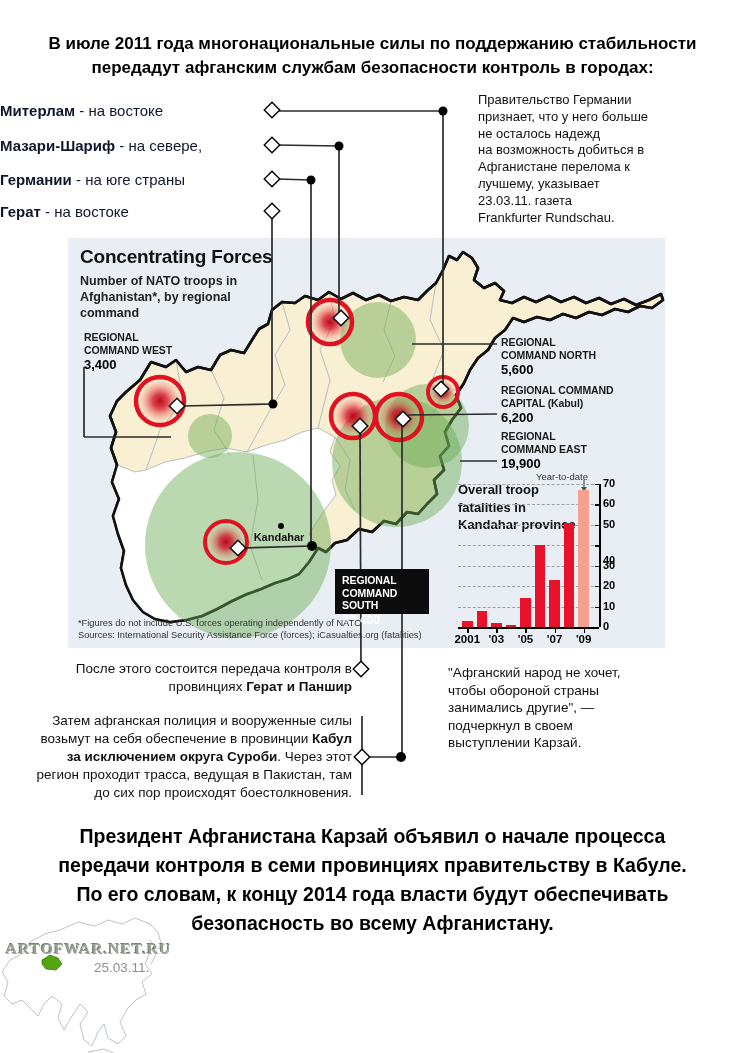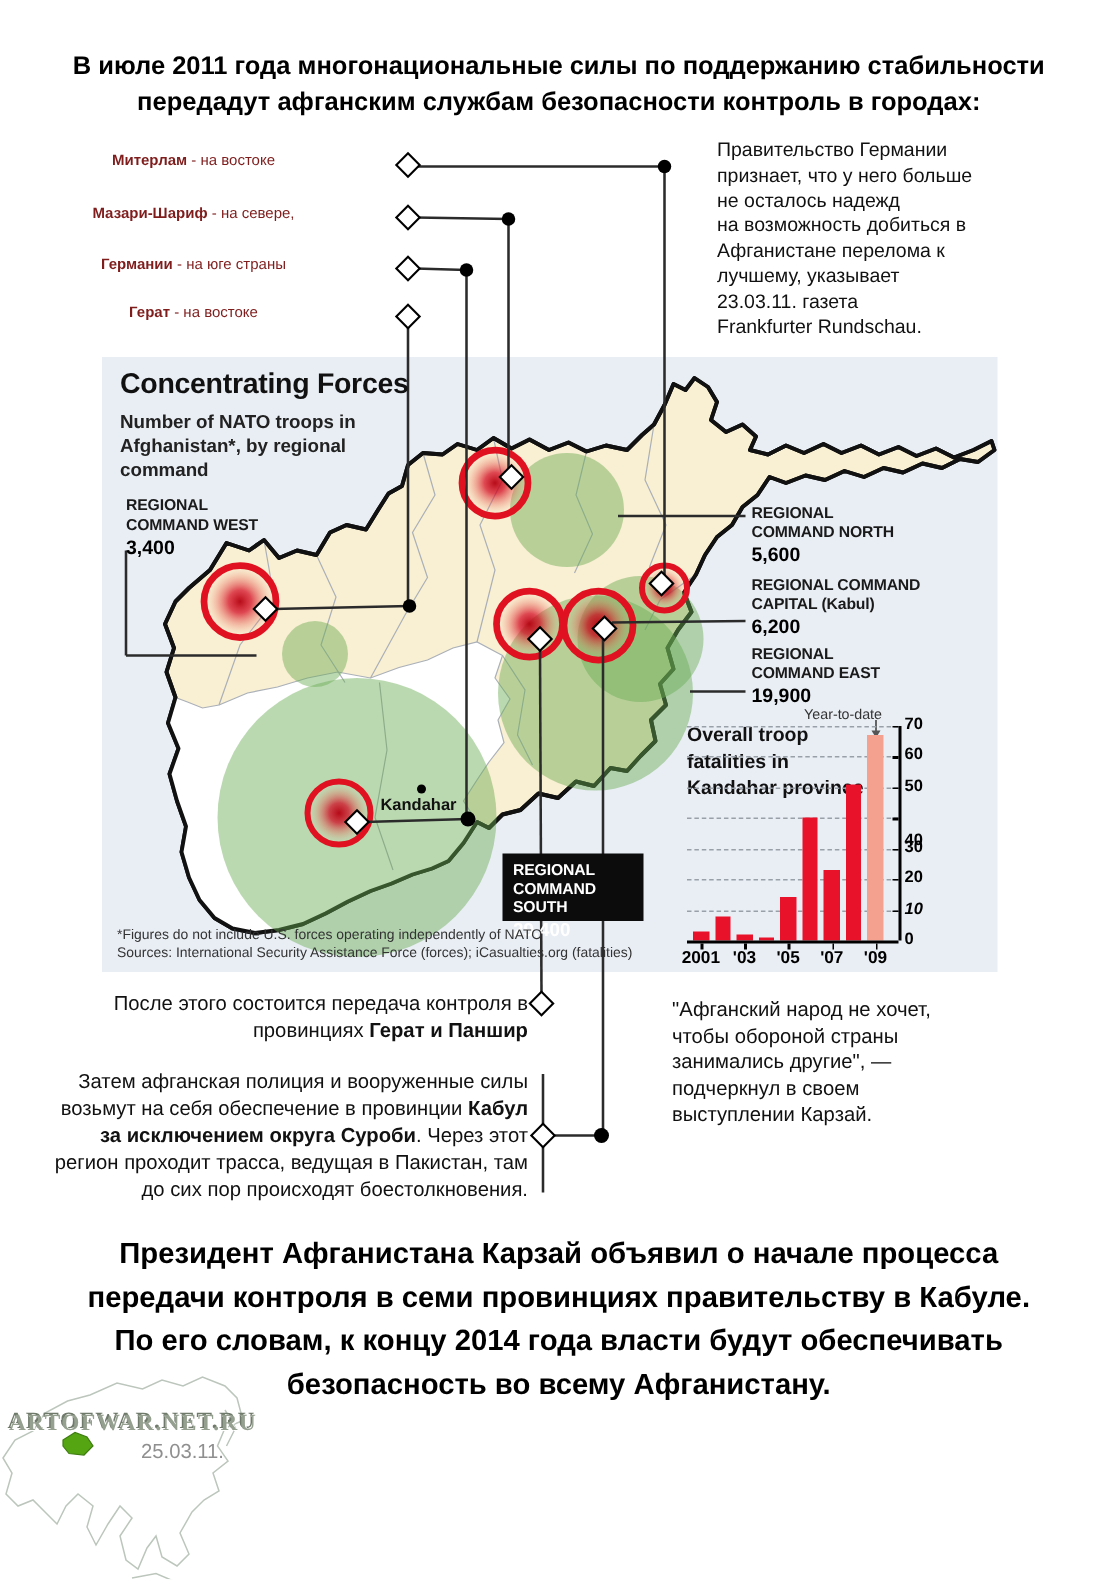--- a/index.html
+++ b/index.html
@@ -6,21 +6,21 @@
   #stage{position:relative;width:745px;height:1053px;background:#fff;overflow:hidden;
          font-family:"Liberation Sans","DejaVu Sans",sans-serif;color:#000;}
   .abs{position:absolute;}
   .preline{white-space:pre-line;}
   #overlay-svg{position:absolute;left:0;top:0;z-index:1;}
   .z2{z-index:2;}
   
   .headline{left:0;top:32px;width:745px;text-align:center;font-weight:bold;
             font-size:17px;line-height:24px;color:#000;}
   
-  .city-row{width:258px;text-align:center;font-size:10px;color:#7f1d1d;}
+  .city-row{width:258px;text-align:left;font-size:15px;color:#0f172a;}
   .city-row b{font-weight:bold;}
   
   .germany{left:478px;top:92px;width:236px;font-size:13px;line-height:16.8px;color:#111;}
   
   .map-title{left:80px;top:246px;font-size:19px;font-weight:bold;color:#111;letter-spacing:-.2px;}
   .map-sub{left:80px;top:273px;width:162px;font-size:12.5px;line-height:16px;font-weight:600;color:#222;}
   .cmd-label{font-size:10.5px;line-height:12.5px;font-weight:bold;color:#1a1a1a;letter-spacing:-.1px;}
   .cmd-value{font-size:13px;font-weight:bold;color:#000;margin-top:1px;}
   .south-box{left:335px;top:569px;width:94px;height:45px;background:#0c0c0c;color:#fff;
              padding:5px 0 0 7px;box-sizing:border-box;}
@@ -255,21 +255,21 @@
   </div>
 
   <div class="abs z2 kandahar">Kandahar</div>
   <div class="abs z2 footnote preline">*Figures do not include U.S. forces operating independently of NATO
 Sources: International Security Assistance Force (forces); iCasualties.org (fatalities)</div>
 
   <div id="chart" class="abs z2">
     <div class="chart-title">Overall troop fatalities in Kandahar province</div>
   <div class="gridline" style="left: 3px; top: 136.571px; width: 141px;"></div>
       <div class="tick" style="left: 140px; top: 136.571px; width: 4px; height: 1.3px;"></div>
-      <div class="ylab" style="left: 148px; top: 129.571px; font-style: italic;">10</div>
+      <div class="ylab" style="left: 148px; top: 129.571px;">10</div>
       <div class="gridline" style="left: 3px; top: 116.143px; width: 141px;"></div>
       <div class="tick" style="left: 140px; top: 116.143px; width: 4px; height: 1.3px;"></div>
       <div class="ylab" style="left: 148px; top: 109.143px;">20</div>
       <div class="gridline" style="left: 3px; top: 95.7143px; width: 141px;"></div>
       <div class="tick" style="left: 140px; top: 95.7143px; width: 4px; height: 1.3px;"></div>
       <div class="ylab" style="left: 148px; top: 88.7143px;">30</div>
       <div class="gridline" style="left: 3px; top: 75.2857px; width: 141px;"></div>
       <div class="tick" style="left: 140px; top: 75.2857px; width: 4px; height: 1.3px;"></div>
       <div class="ylab" style="left: 148px; top: 84px;">40</div>
       <div class="gridline" style="left: 3px; top: 54.8571px; width: 141px;"></div>

